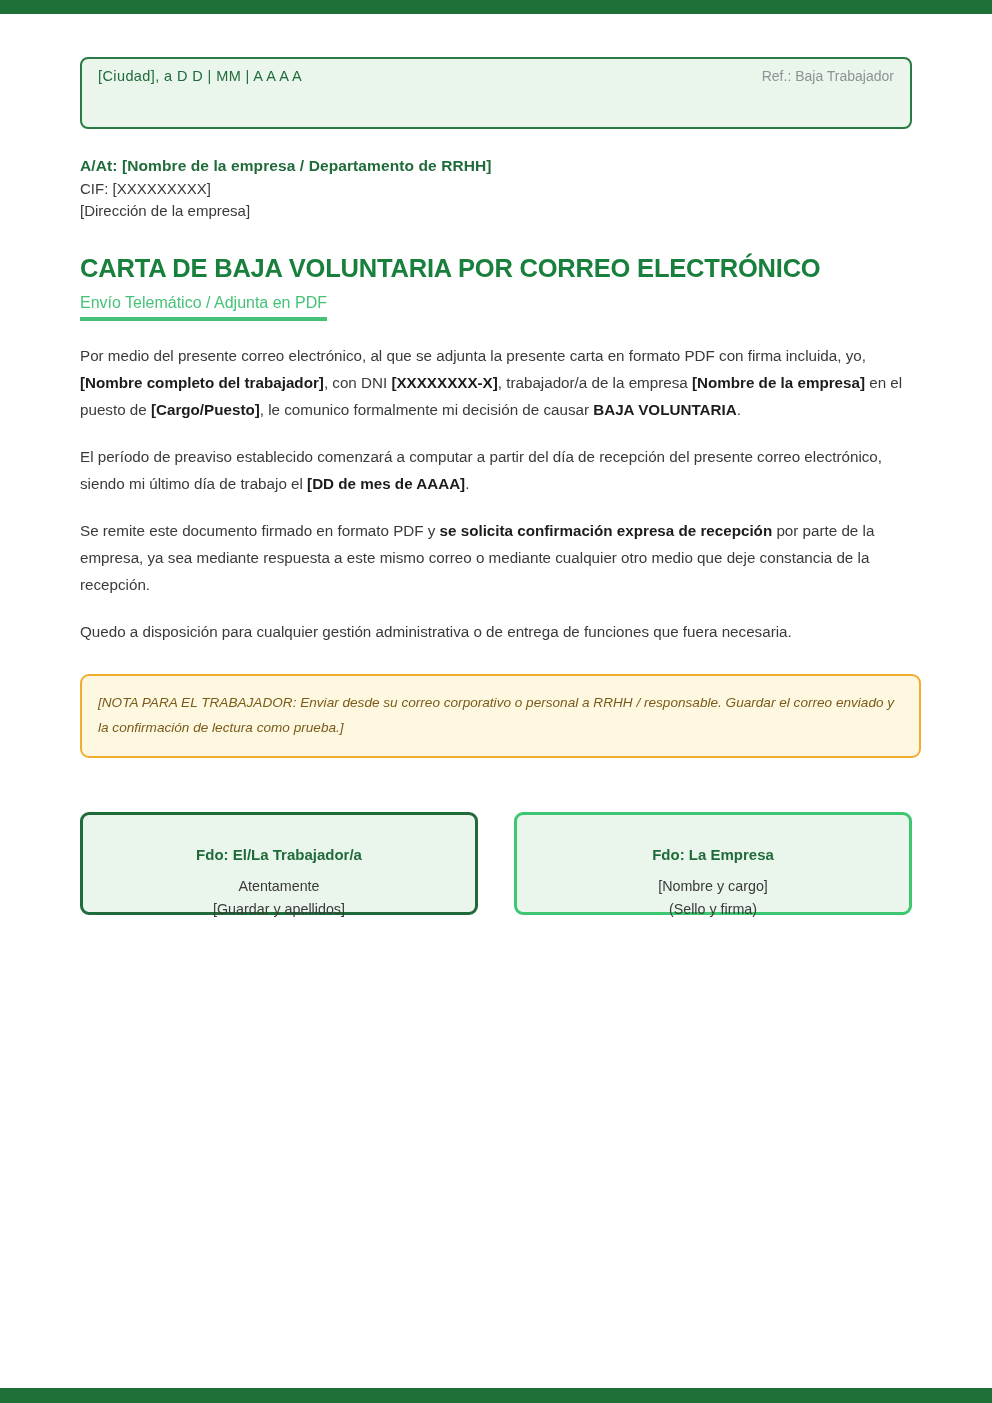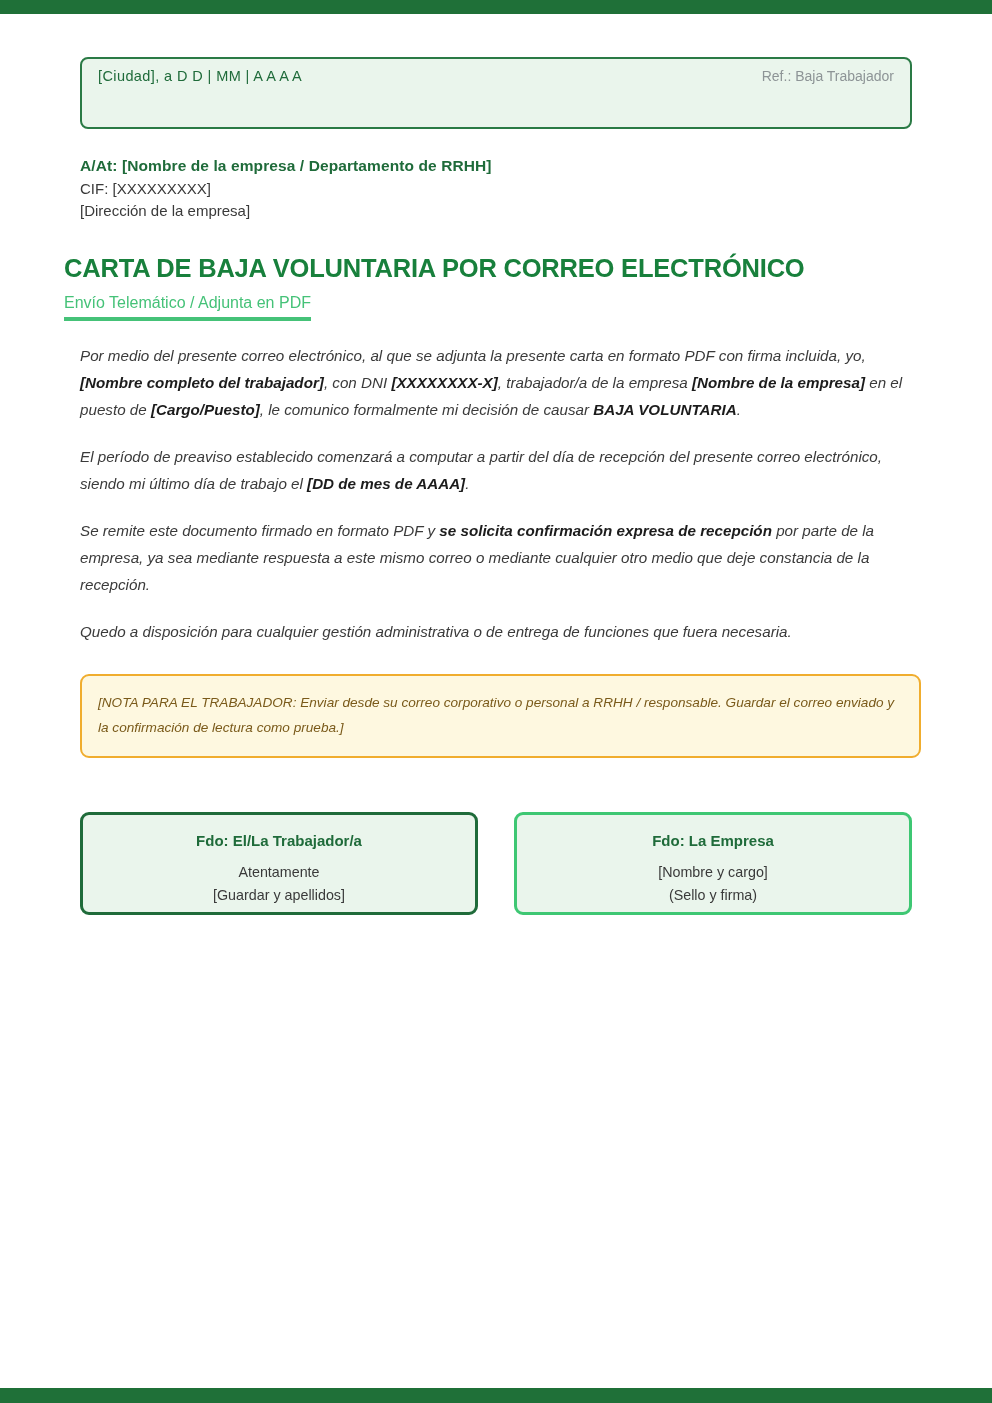--- a/index.html
+++ b/index.html
@@ -85,21 +85,21 @@
     letter-spacing: 0.1px;
   }
   .addressee-line {
     font-size: 15px;
     color: #3a3a3a;
   }
 
   
   .title-wrap {
     margin-top: 32px;
-    margin-left: 12px;
+    margin-left: 28px;
   }
   .doc-title {
     font-size: 25.5px;
     font-weight: bold;
     color: #18803c;
     letter-spacing: -0.2px;
     line-height: 1.15;
   }
   .doc-subtitle {
     display: inline-block;
@@ -108,21 +108,20 @@
     font-size: 16px;
     color: #45c278;
     border-bottom: 4px solid #45c278;
     line-height: 1.2;
   }
 
   
   .body-wrap {
     margin-left: 28px;
     margin-right: 28px;
-    font-style: italic;
   }
   .para {
     margin-top: 20px;
     font-size: 15.2px;
     line-height: 1.78;
     color: #3a3a3a;
     text-align: left;
   }
   .para:first-child { margin-top: 21px; }
   .para b { color: #1c1c1c; font-weight: bold; }
@@ -150,21 +149,21 @@
     margin: 54px 28px 0 28px;
     gap: 36px;
   }
   .sign-box {
     flex: 1 1 0;
     box-sizing: border-box;
     height: 103px;
     border-radius: 9px;
     background: #eaf5ec;
     text-align: center;
-    padding-top: 17px;
+    padding-top: 31px;
   }
   .sign-box.worker  { border: 3px solid #1f6b3a; }
   .sign-box.company { border: 3px solid #3ec773; }
   .sign-title {
     font-size: 15px;
     font-weight: bold;
     color: #1f6b3a;
     line-height: 1.2;
     margin-bottom: 11px;
   }

